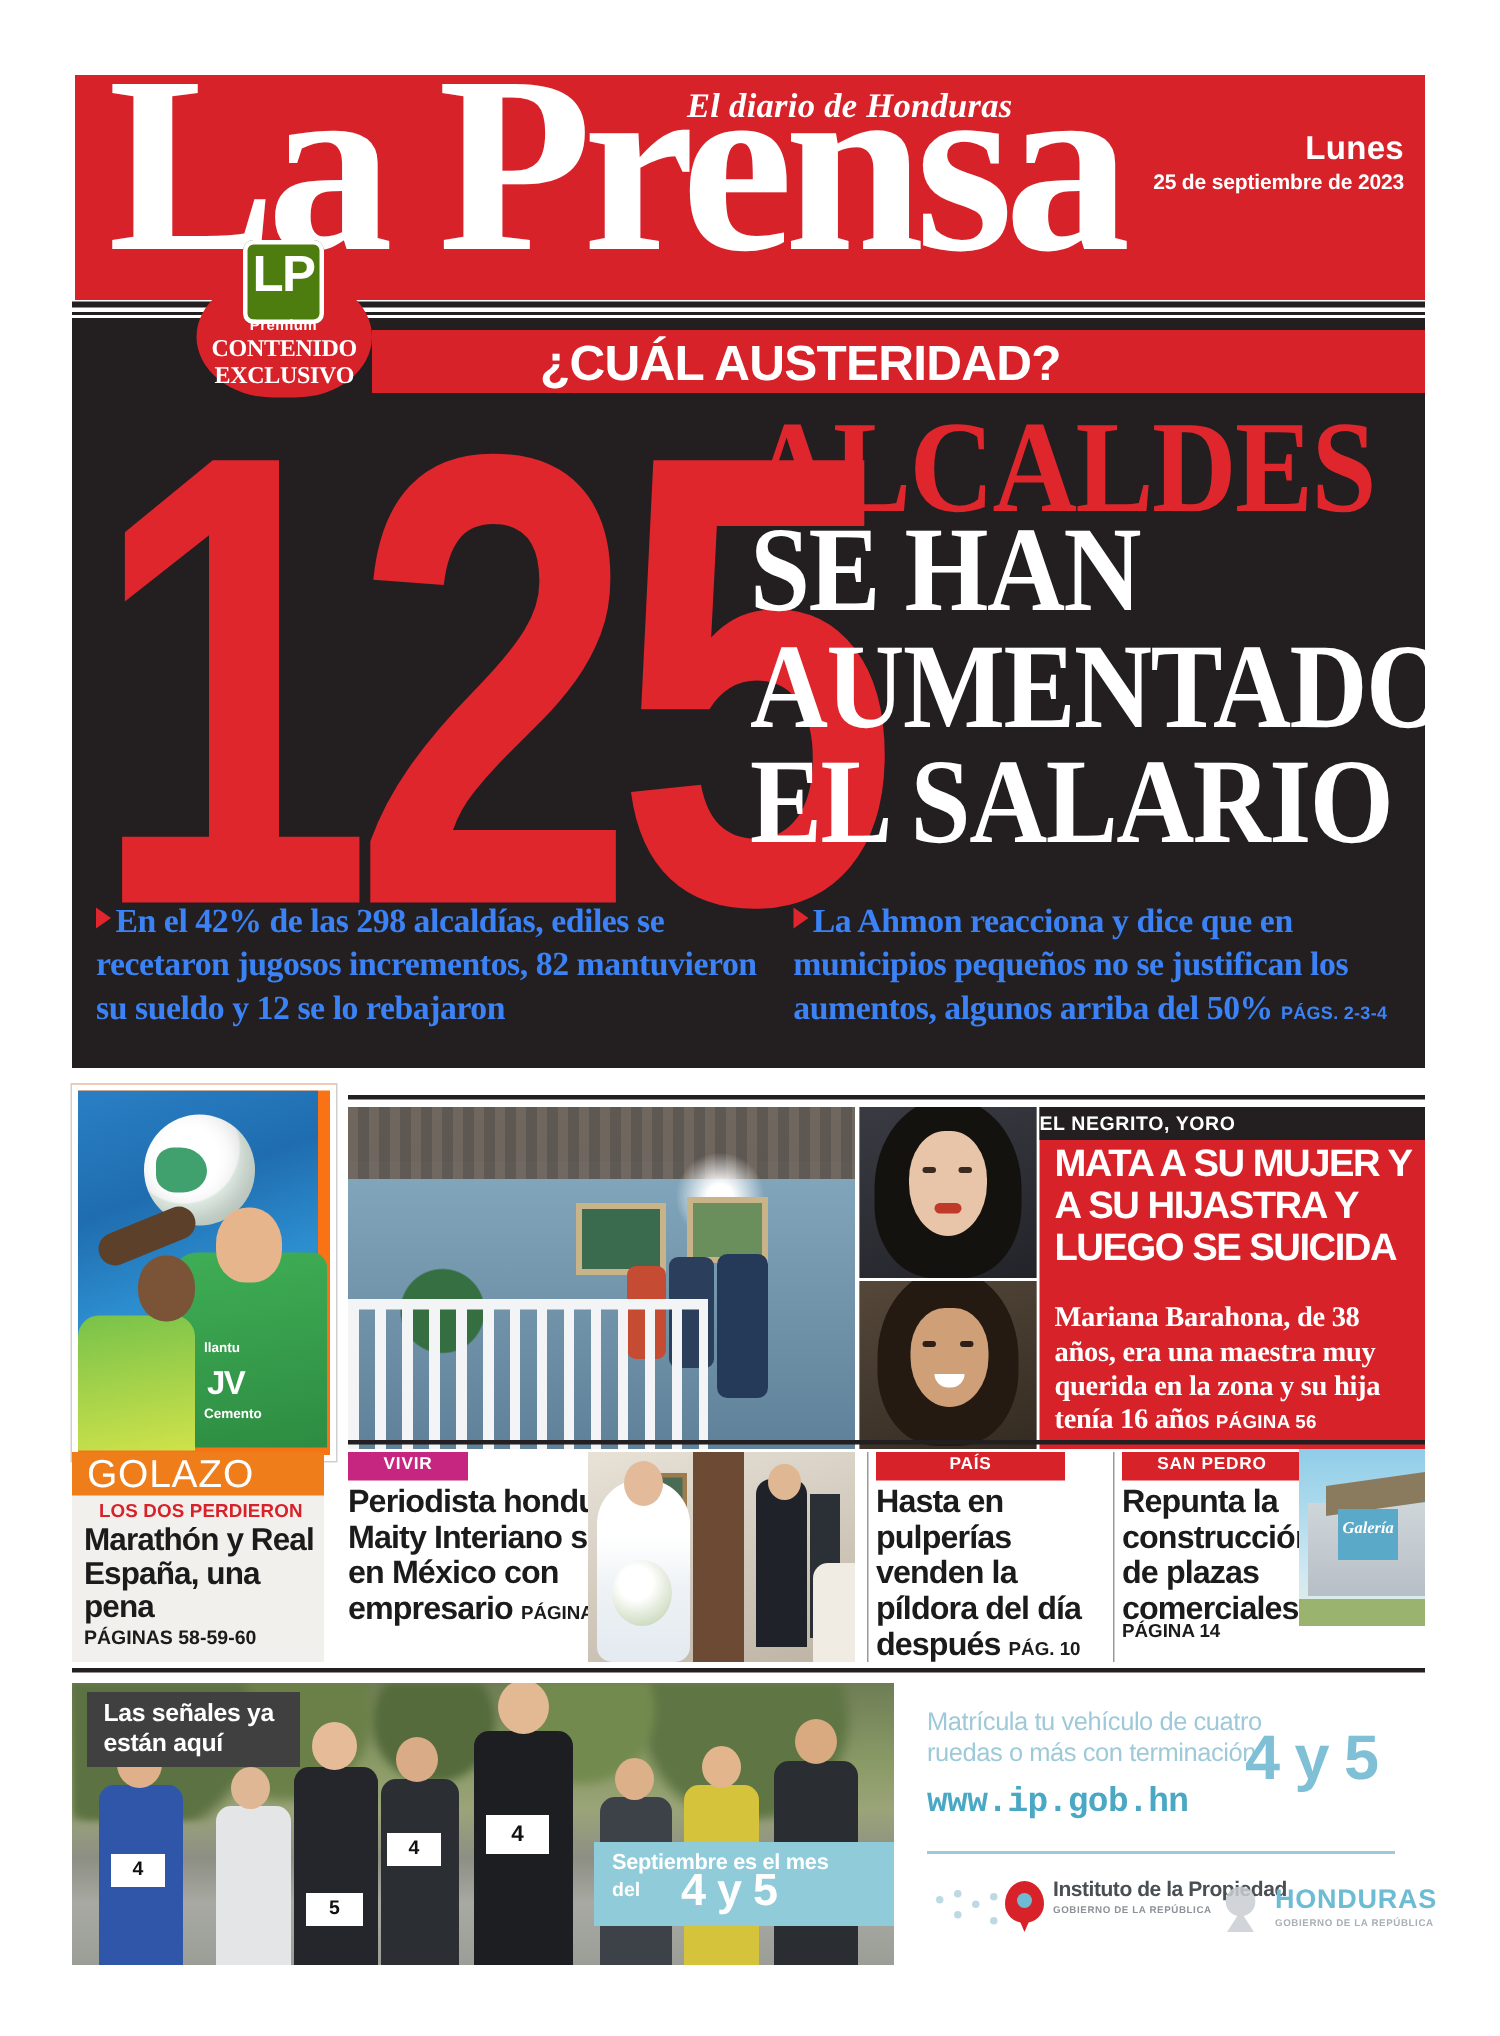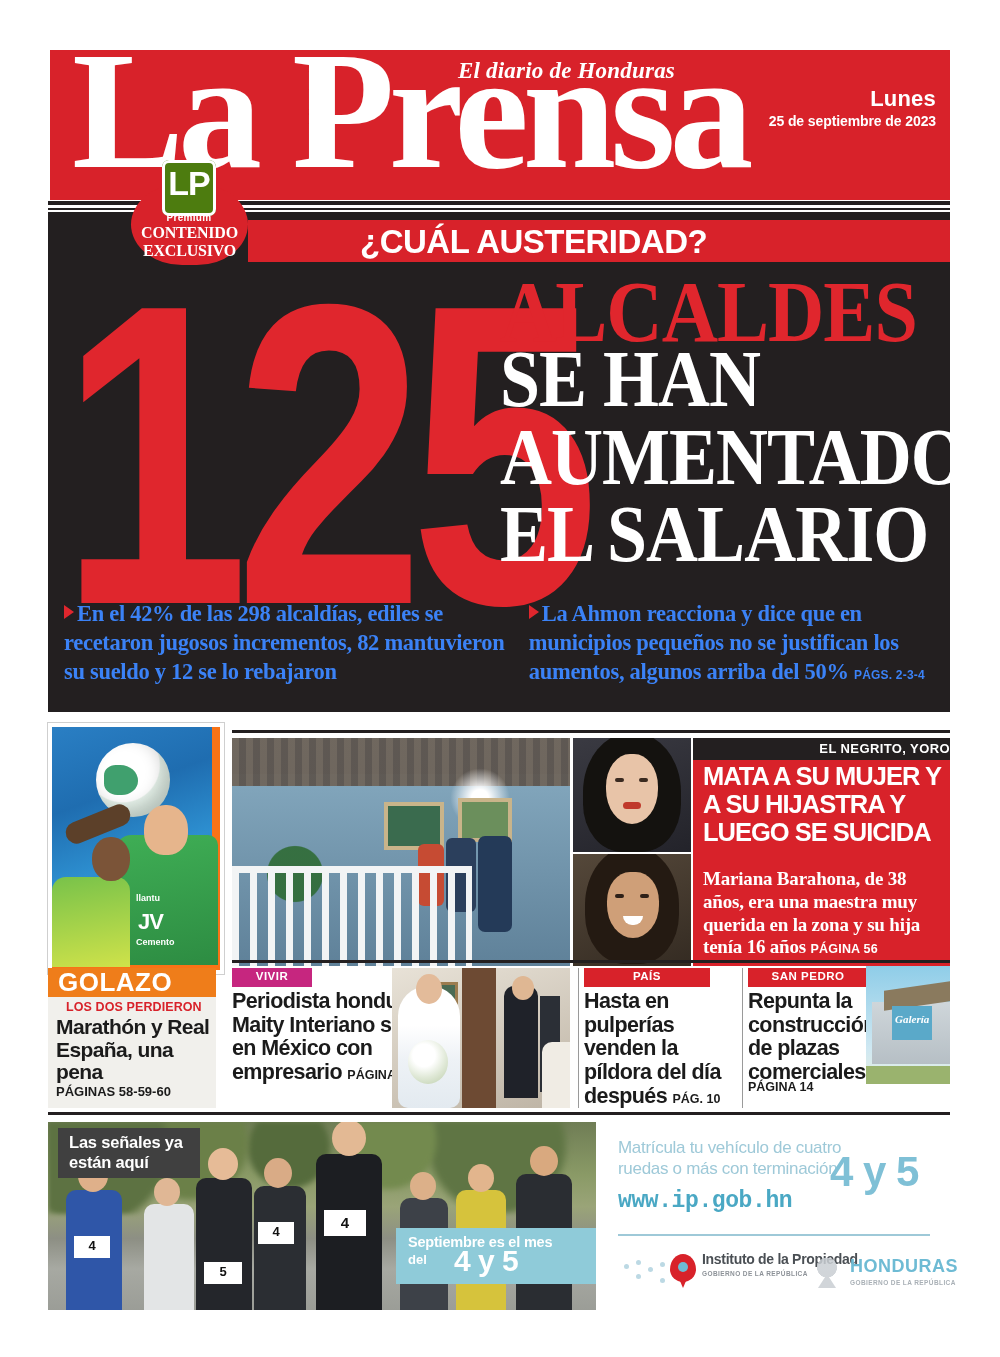--- a/index.html
+++ b/index.html
@@ -66,21 +66,21 @@
   .sp-body2{position:absolute;left:0px;top:150px;width:78px;height:90px;background:linear-gradient(170deg,#78c24a,#cfe24a);border-radius:14px 14px 0 0;}
   .sp-head{position:absolute;left:92px;top:78px;width:44px;height:50px;border-radius:48% 48% 44% 44%;background:#e6b58c;}
   .sp-head2{position:absolute;left:40px;top:110px;width:38px;height:44px;border-radius:48%;background:#7b5438;}
   .sp-arm{position:absolute;left:12px;top:86px;width:68px;height:22px;border-radius:12px;background:#5c4029;transform:rotate(-22deg);}
   .sp-jv{position:absolute;left:86px;top:182px;color:#fff;font-weight:bold;font-size:22px;font-family:"Liberation Sans",sans-serif;letter-spacing:-1px;}
   .sp-llant{position:absolute;left:84px;top:166px;color:#fff;font-size:9px;font-weight:bold;}
   .sp-cem{position:absolute;left:84px;top:210px;color:#fff;font-size:9px;font-weight:bold;}
 
   .golazo{position:absolute;left:48px;top:968px;width:168px;height:140px;background:#f1f0ec;}
   .golazo-bar{position:absolute;left:0;top:0;width:168px;height:29px;background:#ef7d1a;}
-  .golazo-bar span{position:absolute;left:10px;top:-1px;color:#fff;font-family:"Liberation Sans",sans-serif;font-weight:bold;font-size:26px;letter-spacing:.5px;}
+  .golazo-bar span{position:absolute;left:10px;top:-1px;color:#fff;font-family:"Liberation Sans",sans-serif;font-weight:normal;font-size:26px;letter-spacing:.5px;}
   .golazo-kick{position:absolute;left:18px;top:32px;color:#d8222a;font-size:12.5px;font-weight:bold;letter-spacing:.1px;font-family:"Liberation Sans",sans-serif;}
   .golazo-hl{position:absolute;left:8px;top:48px;width:160px;color:#1b1b1b;font-family:"Liberation Sans",sans-serif;font-weight:bold;font-size:21px;line-height:1.08;letter-spacing:-.6px;}
   .golazo-pg{position:absolute;left:8px;top:116px;color:#1b1b1b;font-family:"Liberation Sans",sans-serif;font-weight:bold;font-size:13px;}
 
   
   .crime-photo{position:absolute;left:232px;top:738px;width:338px;height:228px;overflow:hidden;background:#5d788c;}
   .cp-sky{position:absolute;inset:0;background:linear-gradient(180deg,#7e99ad 0%,#6d8ba2 30%,#5e7d95 60%,#4e6b80 100%);}
   .cp-wall{position:absolute;left:0;top:36px;width:338px;height:192px;background:linear-gradient(180deg,#83a7bd,#5f8199);}
   .cp-roof{position:absolute;left:0;top:0;width:338px;height:48px;background:repeating-linear-gradient(90deg,#6e6256 0 7px,#5b5149 7px 14px);opacity:.9;}
   .cp-fence{position:absolute;left:0;top:128px;width:240px;height:100px;background:repeating-linear-gradient(90deg,#f2f4f5 0 7px,rgba(0,0,0,0) 7px 18px);}
@@ -104,21 +104,21 @@
   .portrait2{position:absolute;left:573px;top:854px;width:118px;height:112px;overflow:hidden;background:#3a3228;}
   .p2-bg{position:absolute;inset:0;background:linear-gradient(160deg,#55483a,#342b22);}
   .p2-hair{position:absolute;left:12px;top:-8px;width:94px;height:118px;border-radius:50% 50% 42% 42%;background:#241a12;}
   .p2-face{position:absolute;left:34px;top:18px;width:52px;height:66px;border-radius:46% 46% 52% 52%;background:#cf9f78;}
   .p2-eye1{position:absolute;left:42px;top:40px;width:9px;height:4px;background:#2e2018;border-radius:3px;}
   .p2-eye2{position:absolute;left:67px;top:40px;width:9px;height:4px;background:#2e2018;border-radius:3px;}
   .p2-smile{position:absolute;left:50px;top:62px;width:20px;height:9px;border-radius:0 0 12px 12px;background:#fff;}
 
   .crime-block{position:absolute;left:693px;top:738px;width:257px;height:228px;background:#d8222a;}
   .crime-kicker{position:absolute;left:0;top:0;width:257px;height:22px;background:#231f20;}
-  .crime-kicker span{position:absolute;left:0;top:3px;width:257px;text-align:right;color:#fff;font-size:13px;font-weight:bold;letter-spacing:.4px;font-family:"Liberation Sans",sans-serif;}
+  .crime-kicker span{position:absolute;left:0;top:3px;width:257px;text-align:left;color:#fff;font-size:13px;font-weight:bold;letter-spacing:.4px;font-family:"Liberation Sans",sans-serif;}
   .crime-hl{position:absolute;left:10px;top:24px;width:244px;color:#fff;font-family:"Liberation Sans",sans-serif;font-weight:bold;font-size:25.5px;line-height:1.1;letter-spacing:-1px;}
   .crime-body{position:absolute;left:10px;top:130px;width:242px;color:#fff;font-family:"Liberation Serif",serif;font-weight:bold;font-size:19px;line-height:1.2;letter-spacing:-.2px;}
   .crime-body .pg{font-family:"Liberation Sans",sans-serif;font-size:12.5px;letter-spacing:.2px;}
 
   
   .sep-h{position:absolute;background:#231f20;}
 
   
   .teaser{position:absolute;top:968px;height:140px;background:#fff;}
   .tkick{position:absolute;left:0;top:0;height:19px;display:block;}

